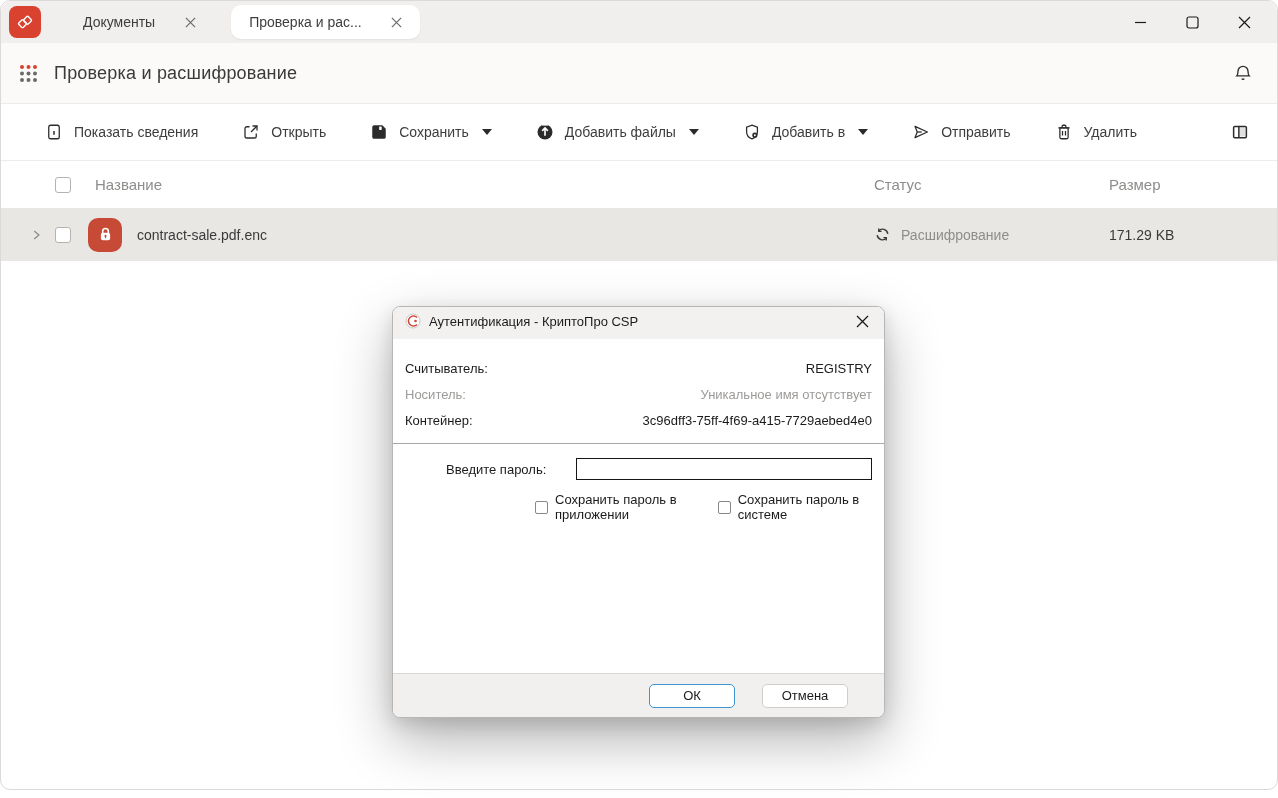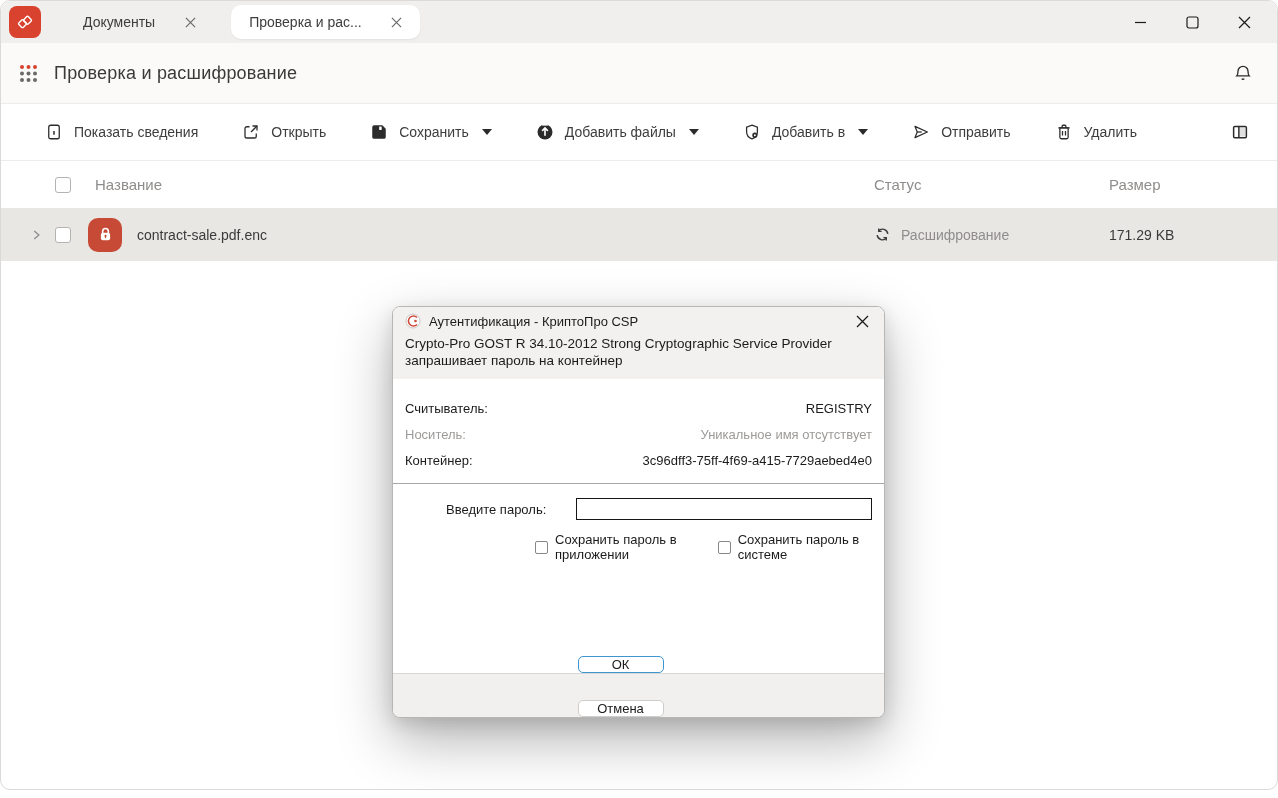--- a/index.html
+++ b/index.html
@@ -72,21 +72,21 @@
   .size-text { color: #3a3a3a; }
 
   
   .dialog {
     position: absolute; left: 391px; top: 305px; width: 493px; height: 412px;
     background: #ffffff; border: 1px solid #b8b6b4; border-radius: 8px;
     box-shadow: 0 22px 55px rgba(0,0,0,.30), 0 6px 18px rgba(0,0,0,.12);
     display: flex; flex-direction: column; font-size: 13px; color: #1b1b1b;
     overflow: hidden;
   }
-  .dlg-head { background: #f2f1f0; padding: 0 12px 10px 12px; }
+  .dlg-head { background: #f2f1f0; padding: 0 12px 4px 12px; }
   .dlg-titlebar { height: 28px; display: flex; align-items: center; gap: 8px; }
   .dlg-title { flex: 1; font-size: 13px; color: #1b1b1b; }
   .dlg-close { width: 20px; height: 20px; display: flex; align-items: center; justify-content: center; cursor: pointer; }
   .dlg-message { font-size: 13.5px; line-height: 17px; padding-right: 10px; }
 
   .dlg-fields { padding: 16px 12px 0 12px; }
   .dlg-frow { display: flex; height: 26px; align-items: center; justify-content: space-between; }
   .dlg-flabel { width: 130px; flex: 0 0 auto; }
   .dlg-fvalue { }
   .muted { color: #9d9b99; }
@@ -100,21 +100,21 @@
     width: 331px; height: 22px; border: 1px solid #161616; background: #fff;
     font-family: "Liberation Sans", sans-serif; font-size: 13px; padding: 0 5px; border-radius: 0; outline: none;
   }
   .dlg-checks { margin-left: 130px; margin-top: 12px; display: flex; flex-direction: row; gap: 9px; }
   .dlg-check { display: flex; align-items: center; gap: 7px; cursor: pointer; }
   .dlg-cb { width: 13px; height: 13px; border: 1px solid #8a8886; border-radius: 2px; background: #fff; flex: 0 0 auto; }
 
   .dlg-fill { flex: 1; }
   .dlg-footer {
     height: 44px; background: #f1f0ef; border-top: 1px solid #dad8d6;
-    display: flex; align-items: center; justify-content: flex-end; gap: 27px; padding-right: 36px; flex-direction: column;
+    display: flex; align-items: center; justify-content: flex-end; gap: 27px; padding-right: 36px;
   }
   .dlg-btn {
     width: 86px; height: 24px; background: #ffffff; border-radius: 5px;
     font-family: "Liberation Sans", sans-serif; font-size: 13px; color: #1b1b1b; cursor: pointer;
     display: flex; align-items: center; justify-content: center;
   }
   .dlg-btn.primary { border: 1.5px solid #3e96d1; }
   .dlg-btn.secondary { border: 1px solid #cfcdcb; }
 
   svg { display: block; }
@@ -361,21 +361,20 @@
             <circle cx="10.5" cy="8" r="1.3" fill="#d04a3a"></circle>
           </svg>
         </span>
         <span class="dlg-title">Аутентификация - КриптоПро CSP</span>
         <span class="dlg-close">
           <svg width="13" height="13" viewBox="0 0 13 13" stroke="#1b1b1b" stroke-width="1.3">
               <path d="M1 1l11 11M12 1L1 12"></path>
             </svg>
         </span>
       </div>
-      <div class="dlg-message">Crypto-Pro GOST R 34.10-2012 Strong Cryptographic Service Provider запрашивает пароль на контейнер</div>
     </div>
 
     <div class="dlg-fields">
       <div class="dlg-frow">
         <span class="dlg-flabel">Считыватель:</span>
         <span class="dlg-fvalue">REGISTRY</span>
       </div>
       <div class="dlg-frow muted">
         <span class="dlg-flabel">Носитель:</span>
         <span class="dlg-fvalue">Уникальное имя отсутствует</span>

